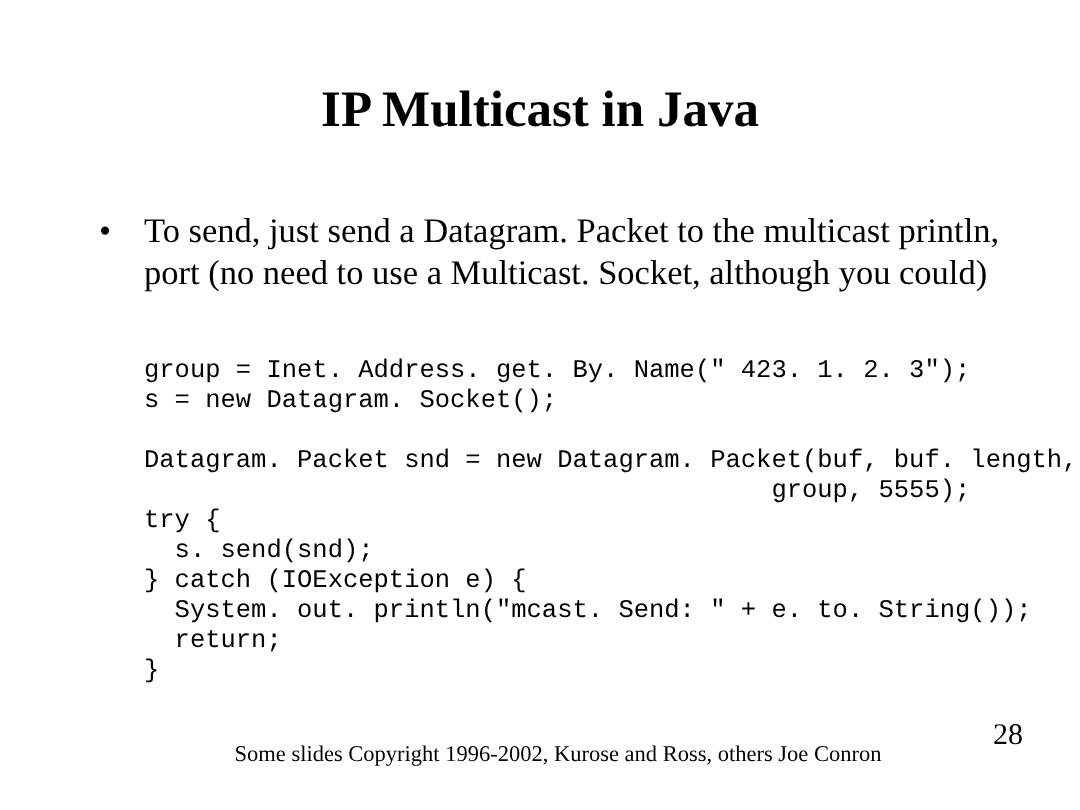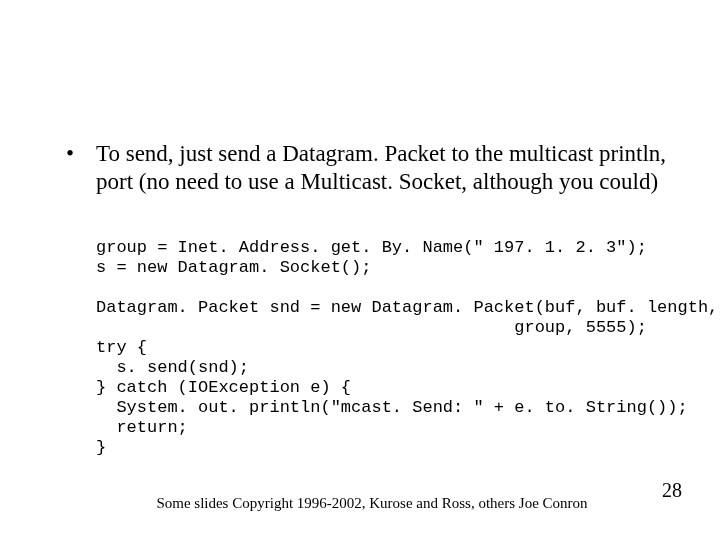--- a/index.html
+++ b/index.html
@@ -71,29 +71,30 @@
     right: 38px;
     bottom: 38px;
     font-size: 20px;
   }
 </style>
 </head>
 <body>
 
 <div class="slide">
 
+  <div class="title">IP Multicast in Java</div>
 
   <div class="body-area">
     <div class="bullet-row">
       <div class="bullet">•</div>
       <div class="bullet-text">To send, just send a Datagram. Packet to the multicast println, port (no need to use a Multicast. Socket, although you could)</div>
     </div>
   </div>
 
-  <div class="code-block">group = Inet. Address. get. By. Name(" 197. 1. 2. 3");
+  <div class="code-block">group = Inet. Address. get. By. Name(" 423. 1. 2. 3");
 s = new Datagram. Socket();
 
 Datagram. Packet snd = new Datagram. Packet(buf, buf. length,
                                          group, 5555);
 try {
   s. send(snd);
 } catch (IOException e) {
   System. out. println("mcast. Send: " + e. to. String());
   return;
 }</div>

